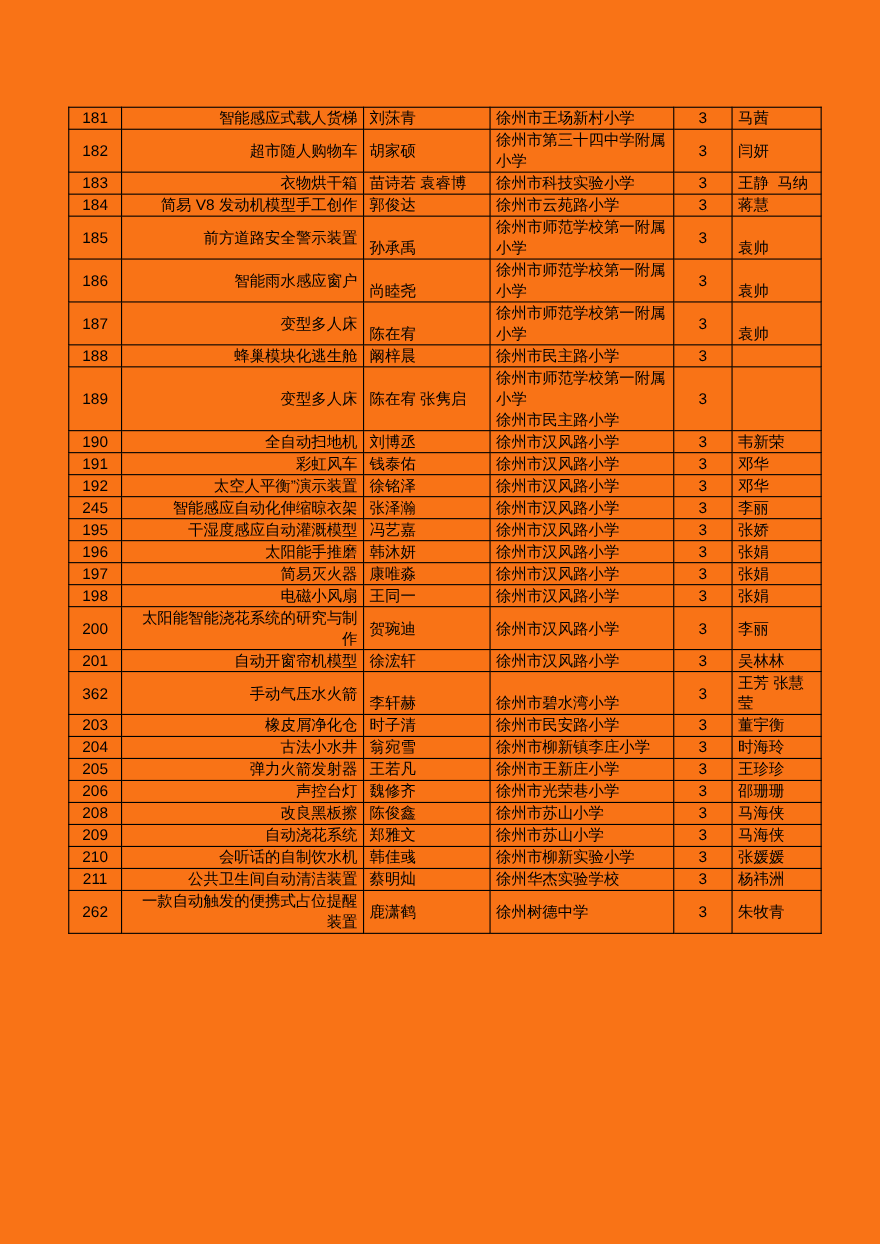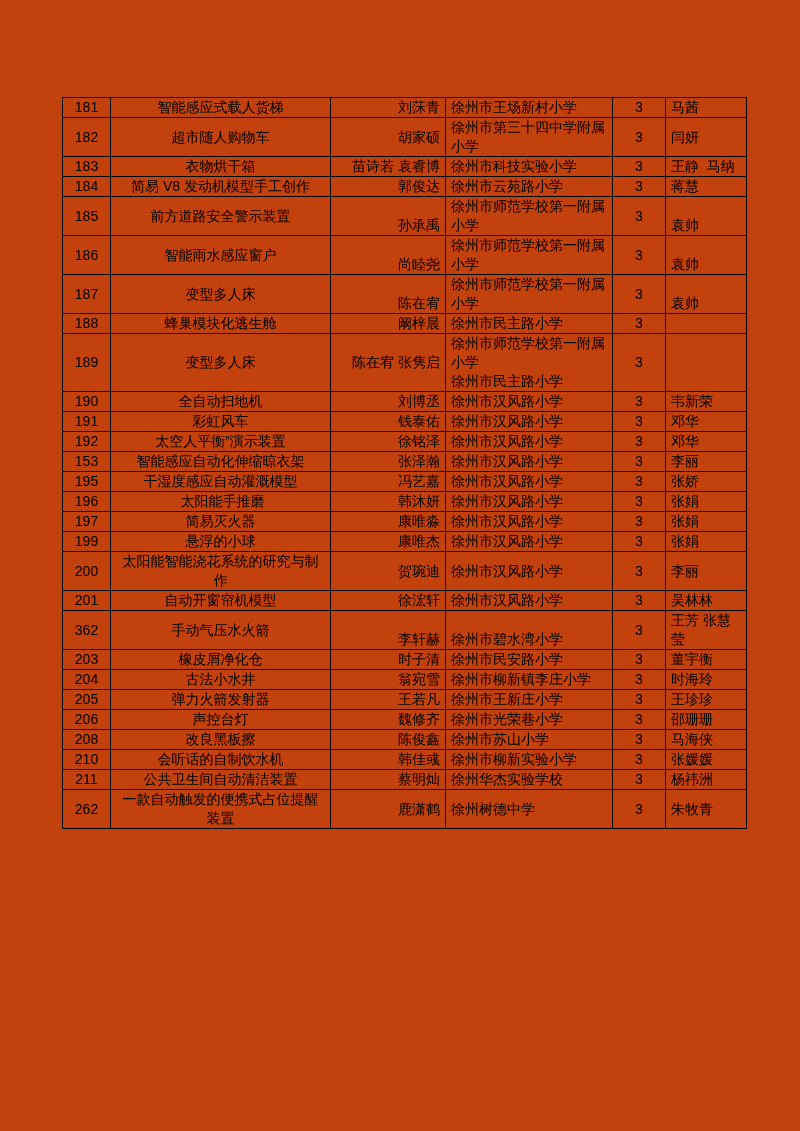--- a/index.html
+++ b/index.html
@@ -4,21 +4,21 @@
 <style>
   html, body {
     margin: 0;
     padding: 0;
     background: #ffffff;
   }
   .page {
     position: relative;
     width: 800px;
     height: 1131px;
-    background: #c2410c;
+    background: #f97316;
     overflow: hidden;
     font-family: "Liberation Sans", sans-serif;
     text-decoration: underline;
   }
   table.awards {
     position: absolute;
     left: 62px;
     top: 97px;
     width: 684px;
     border-collapse: collapse;
@@ -32,25 +32,25 @@
     padding: 0 5px;
     vertical-align: middle;
     white-space: pre-wrap;
     overflow-wrap: break-word;
   }
   td.c-num {
     text-align: center;
     padding: 0 2px;
   }
   td.c-name {
-    text-align: center;
+    text-align: right;
     vertical-align: bottom;
   }
   td.c-student {
-    text-align: right;
+    text-align: left;
   }
   td.c-school {
     text-align: left;
   }
   td.c-grade {
     text-align: center;
     padding: 0 2px;
   }
   td.c-teacher {
     text-align: left;
@@ -173,21 +173,21 @@
   </tr>
         <tr>
     <td class="c-num">192</td>
     <td class="c-name">太空人平衡”演示装置</td>
     <td class="c-student">徐铭泽</td>
     <td class="c-school">徐州市汉风路小学</td>
     <td class="c-grade">3</td>
     <td class="c-teacher">邓华</td>
   </tr>
         <tr>
-    <td class="c-num">153</td>
+    <td class="c-num">245</td>
     <td class="c-name">智能感应自动化伸缩晾衣架</td>
     <td class="c-student">张泽瀚</td>
     <td class="c-school">徐州市汉风路小学</td>
     <td class="c-grade">3</td>
     <td class="c-teacher">李丽</td>
   </tr>
         <tr>
     <td class="c-num">195</td>
     <td class="c-name">干湿度感应自动灌溉模型</td>
     <td class="c-student">冯艺嘉</td>
@@ -205,23 +205,23 @@
   </tr>
         <tr>
     <td class="c-num">197</td>
     <td class="c-name">简易灭火器</td>
     <td class="c-student">康唯淼</td>
     <td class="c-school">徐州市汉风路小学</td>
     <td class="c-grade">3</td>
     <td class="c-teacher">张娟</td>
   </tr>
         <tr>
-    <td class="c-num">199</td>
-    <td class="c-name">悬浮的小球</td>
-    <td class="c-student"> 康唯杰</td>
+    <td class="c-num">198</td>
+    <td class="c-name">电磁小风扇</td>
+    <td class="c-student">王同一</td>
     <td class="c-school">徐州市汉风路小学</td>
     <td class="c-grade">3</td>
     <td class="c-teacher">张娟</td>
   </tr>
         <tr>
     <td class="c-num">200</td>
     <td class="c-name">太阳能智能浇花系统的研究与制作</td>
     <td class="c-student">贺琬迪</td>
     <td class="c-school">徐州市汉风路小学</td>
     <td class="c-grade">3</td>
@@ -279,20 +279,28 @@
   </tr>
         <tr>
     <td class="c-num">208</td>
     <td class="c-name">改良黑板擦</td>
     <td class="c-student">陈俊鑫</td>
     <td class="c-school">徐州市苏山小学</td>
     <td class="c-grade">3</td>
     <td class="c-teacher">马海侠</td>
   </tr>
         <tr>
+    <td class="c-num">209</td>
+    <td class="c-name">自动浇花系统</td>
+    <td class="c-student">郑雅文</td>
+    <td class="c-school">徐州市苏山小学</td>
+    <td class="c-grade">3</td>
+    <td class="c-teacher">马海侠</td>
+  </tr>
+        <tr>
     <td class="c-num">210</td>
     <td class="c-name">会听话的自制饮水机</td>
     <td class="c-student">韩佳彧</td>
     <td class="c-school">徐州市柳新实验小学</td>
     <td class="c-grade">3</td>
     <td class="c-teacher">张媛媛</td>
   </tr>
         <tr>
     <td class="c-num">211</td>
     <td class="c-name">公共卫生间自动清洁装置</td>

